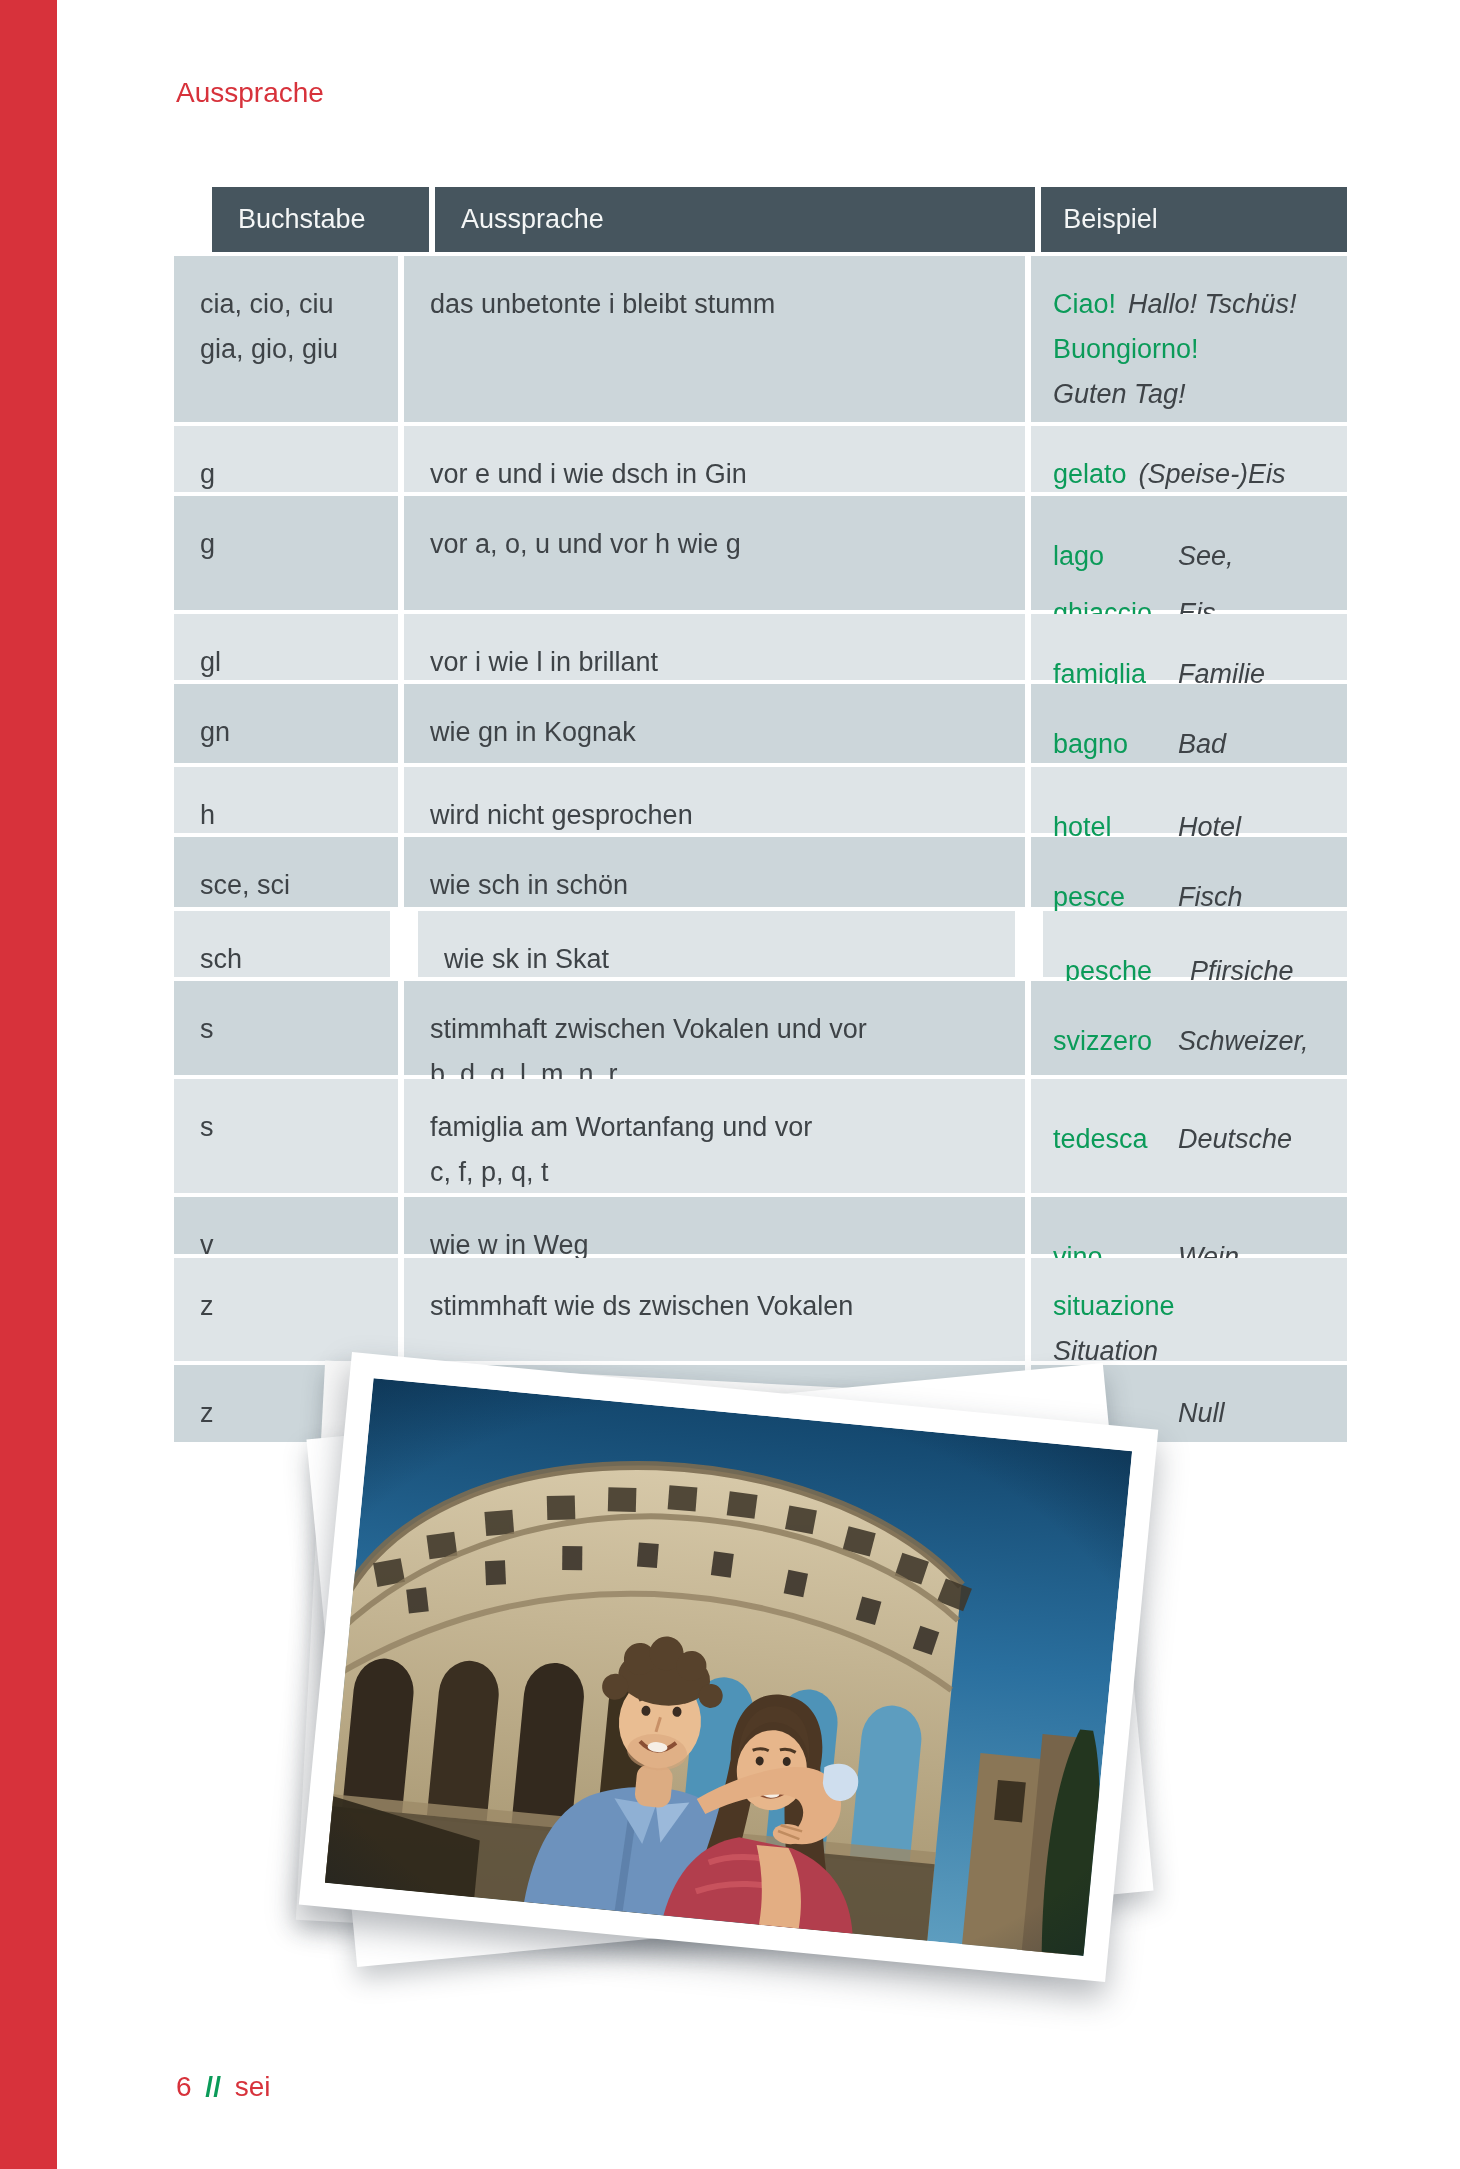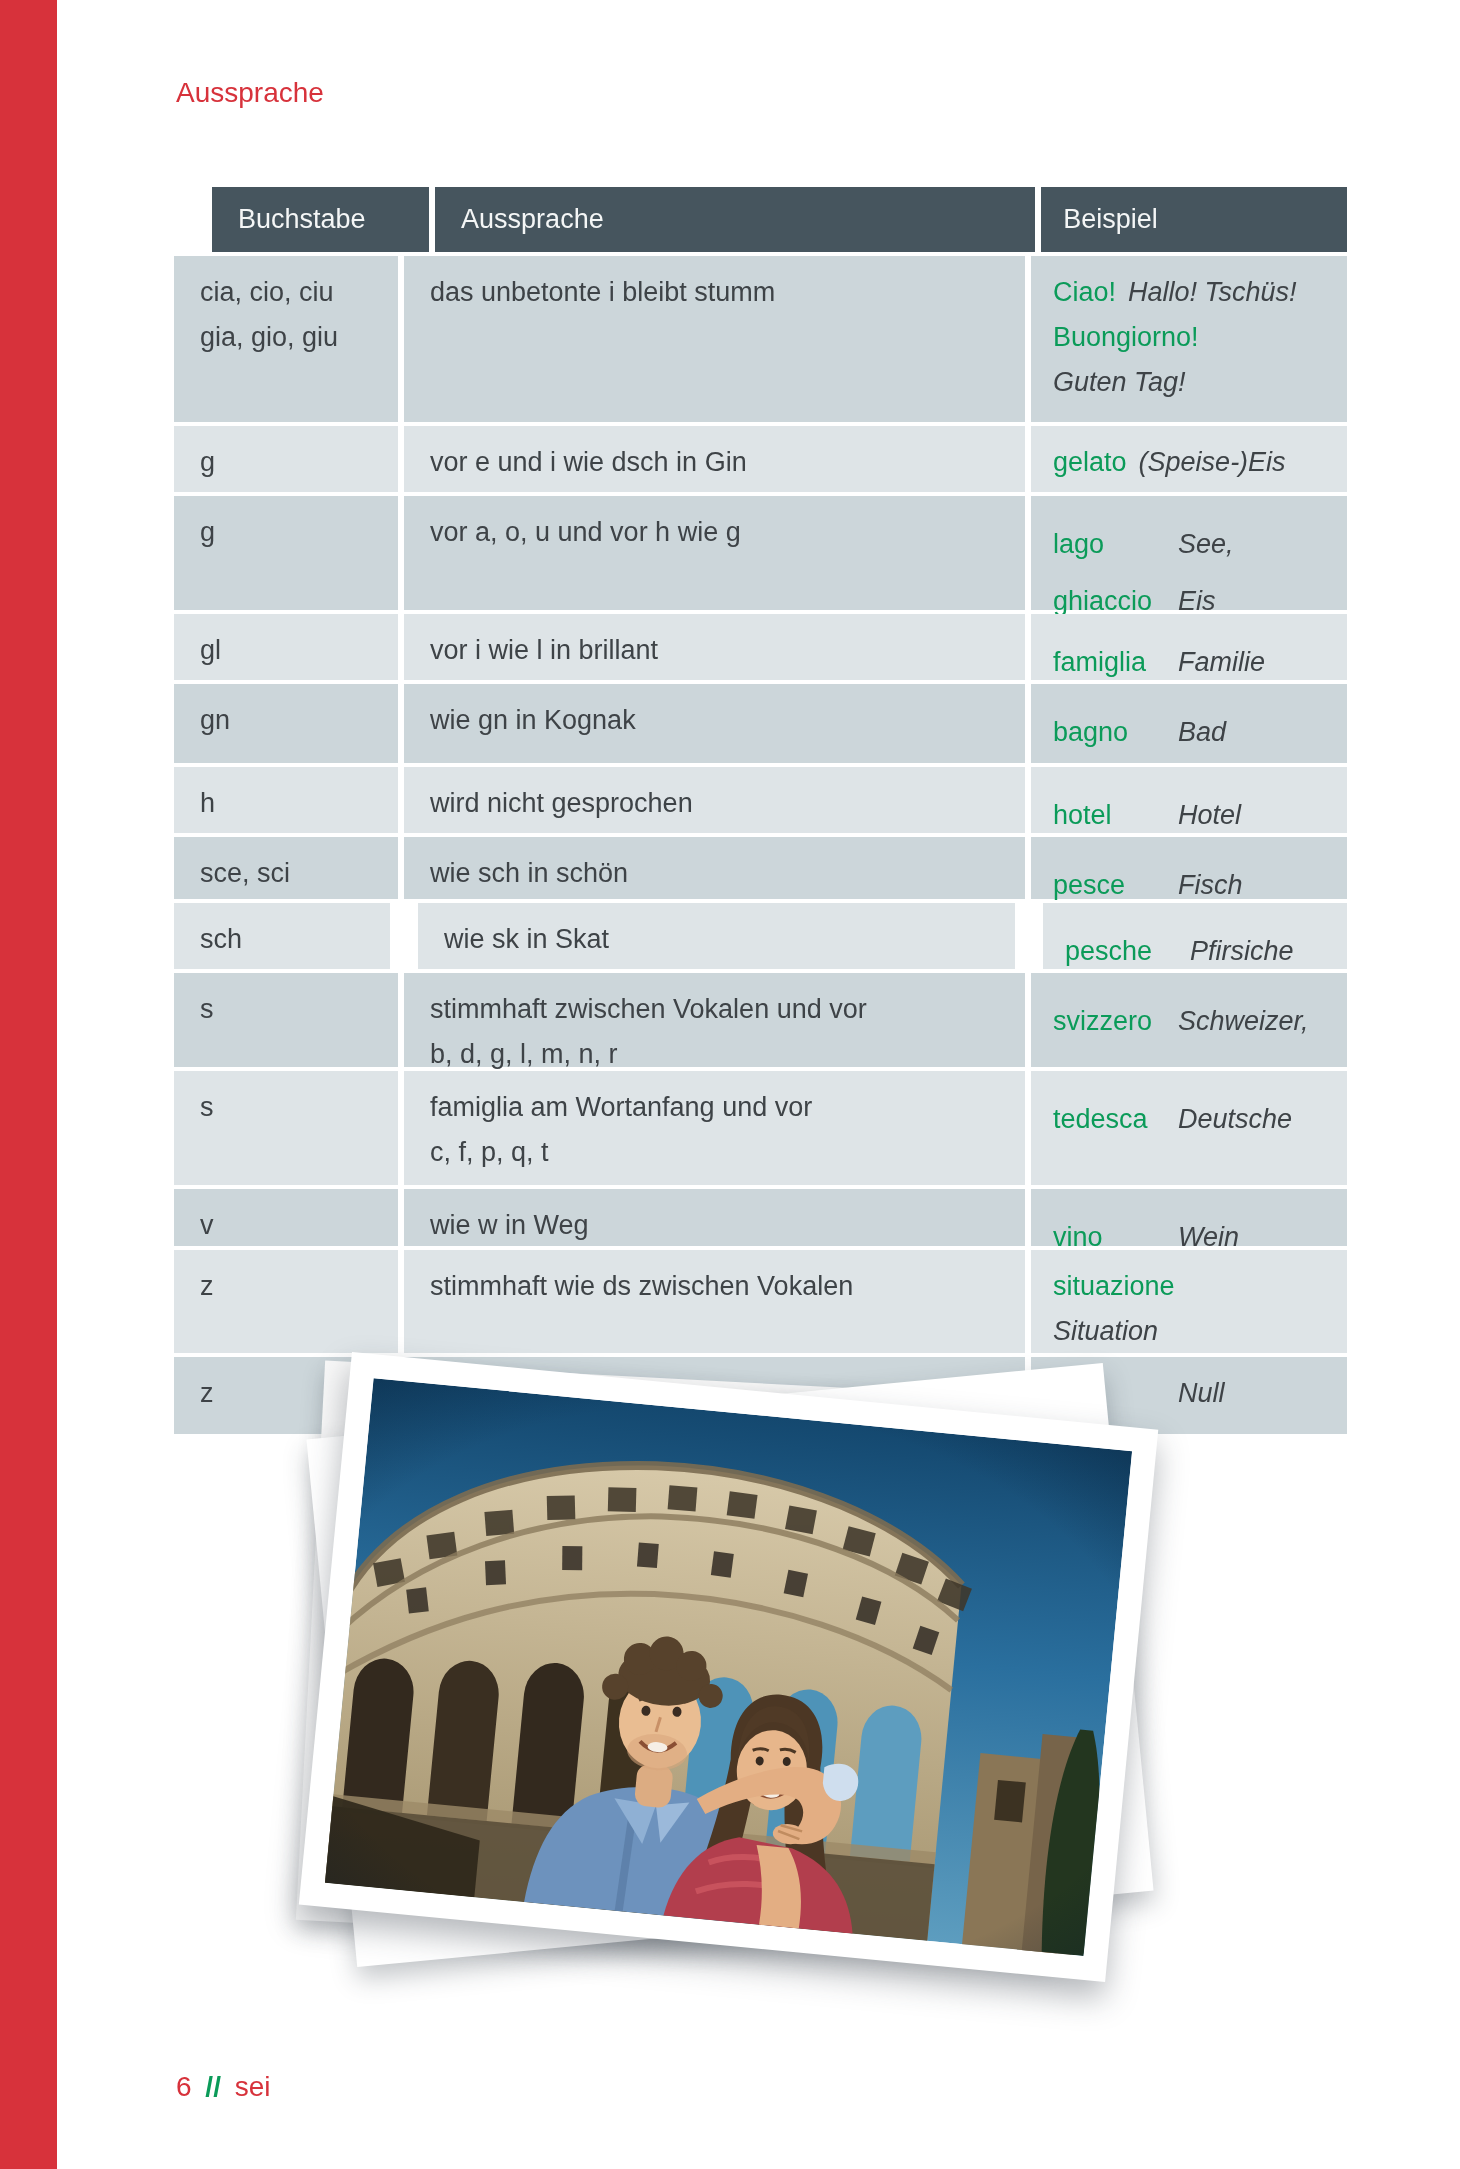--- a/index.html
+++ b/index.html
@@ -11,21 +11,21 @@
     width:1460px;height:2169px;position:relative;background:#ffffff;
     font-family:"Liberation Sans", sans-serif;color:var(--text);overflow:hidden;
   }
   .red-bar{position:absolute;left:0;top:0;width:57px;height:2169px;background:var(--red);}
   .page-title{position:absolute;left:176px;top:76px;font-size:28px;line-height:34px;color:var(--red);}
   .ptable{position:absolute;left:174px;top:187px;width:1173px;}
   .thead{display:flex;gap:6px;height:65px;margin-bottom:4px;padding-left:38px;}
   .hcell{background:var(--header-bg);color:var(--header-text);display:flex;align-items:center;
          padding-left:26px;font-size:27px;box-sizing:border-box;}
   .trow{display:flex;gap:6px;margin-bottom:4px;}
-  .cell{padding:14px 0 0 26px;box-sizing:border-box;line-height:45px;font-size:27px;}
+  .cell{padding:26px 0 0 26px;box-sizing:border-box;line-height:45px;font-size:27px;}
   .c1{width:224px;} .c2{width:621px;} .c3{width:316px;padding-left:22px;}
   .shade-a .cell{background:var(--row-dark);} .shade-b .cell{background:var(--row-light);}
   .ex-line{white-space:nowrap;}
   .it{color:var(--green);margin-top:12px;}
   .it.tab{display:inline-block;width:125px;}
   .it.inline{margin-right:12px;}
   .de{font-style:italic;color:var(--text);}
   .photo-stack{position:absolute;left:280px;top:1335px;width:920px;height:680px;}
   .sheet-c{position:absolute;left:30px;top:45px;width:760px;height:560px;background:#f8f8f8;
            transform:rotate(3deg);box-shadow:0 10px 22px rgba(40,50,60,.22);}
@@ -116,21 +116,21 @@
         <div class="cell c1">
           <div>h</div>
         </div>
         <div class="cell c2">
           <div>wird nicht gesprochen</div>
         </div>
         <div class="cell c3">
           <div class="ex-line"><span class="it tab">hotel</span><span class="de">Hotel</span></div>
         </div>
       </div>
-      <div class="trow shade-a" style="height: 62px;">
+      <div class="trow shade-a" style="height: 70px;">
         <div class="cell c1">
           <div>sce, sci</div>
         </div>
         <div class="cell c2">
           <div>wie sch in schön</div>
         </div>
         <div class="cell c3">
           <div class="ex-line"><span class="it tab">pesce</span><span class="de">Fisch</span></div>
         </div>
       </div>

